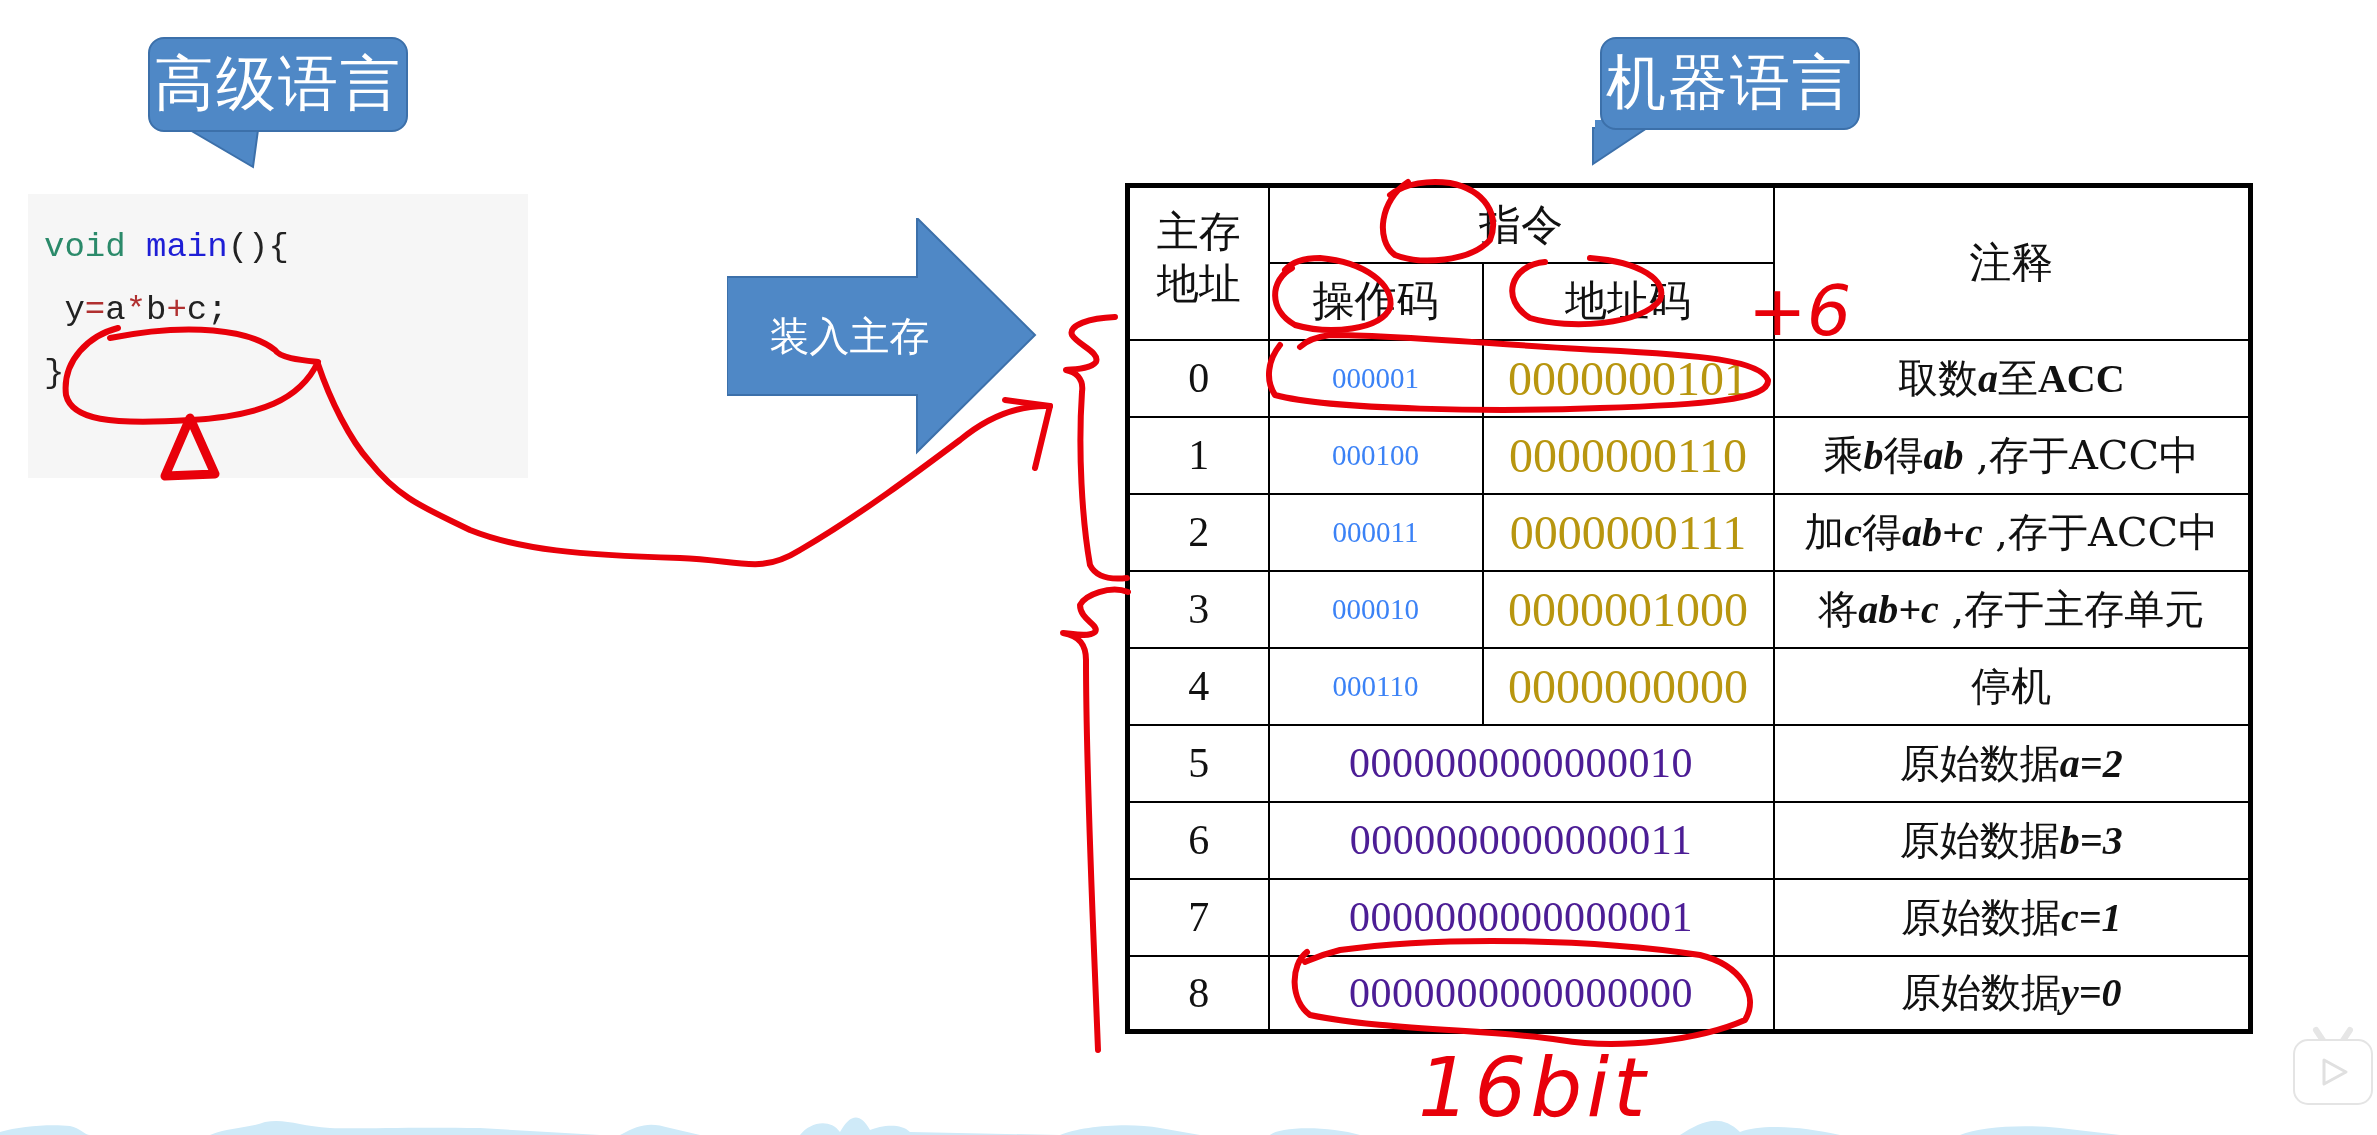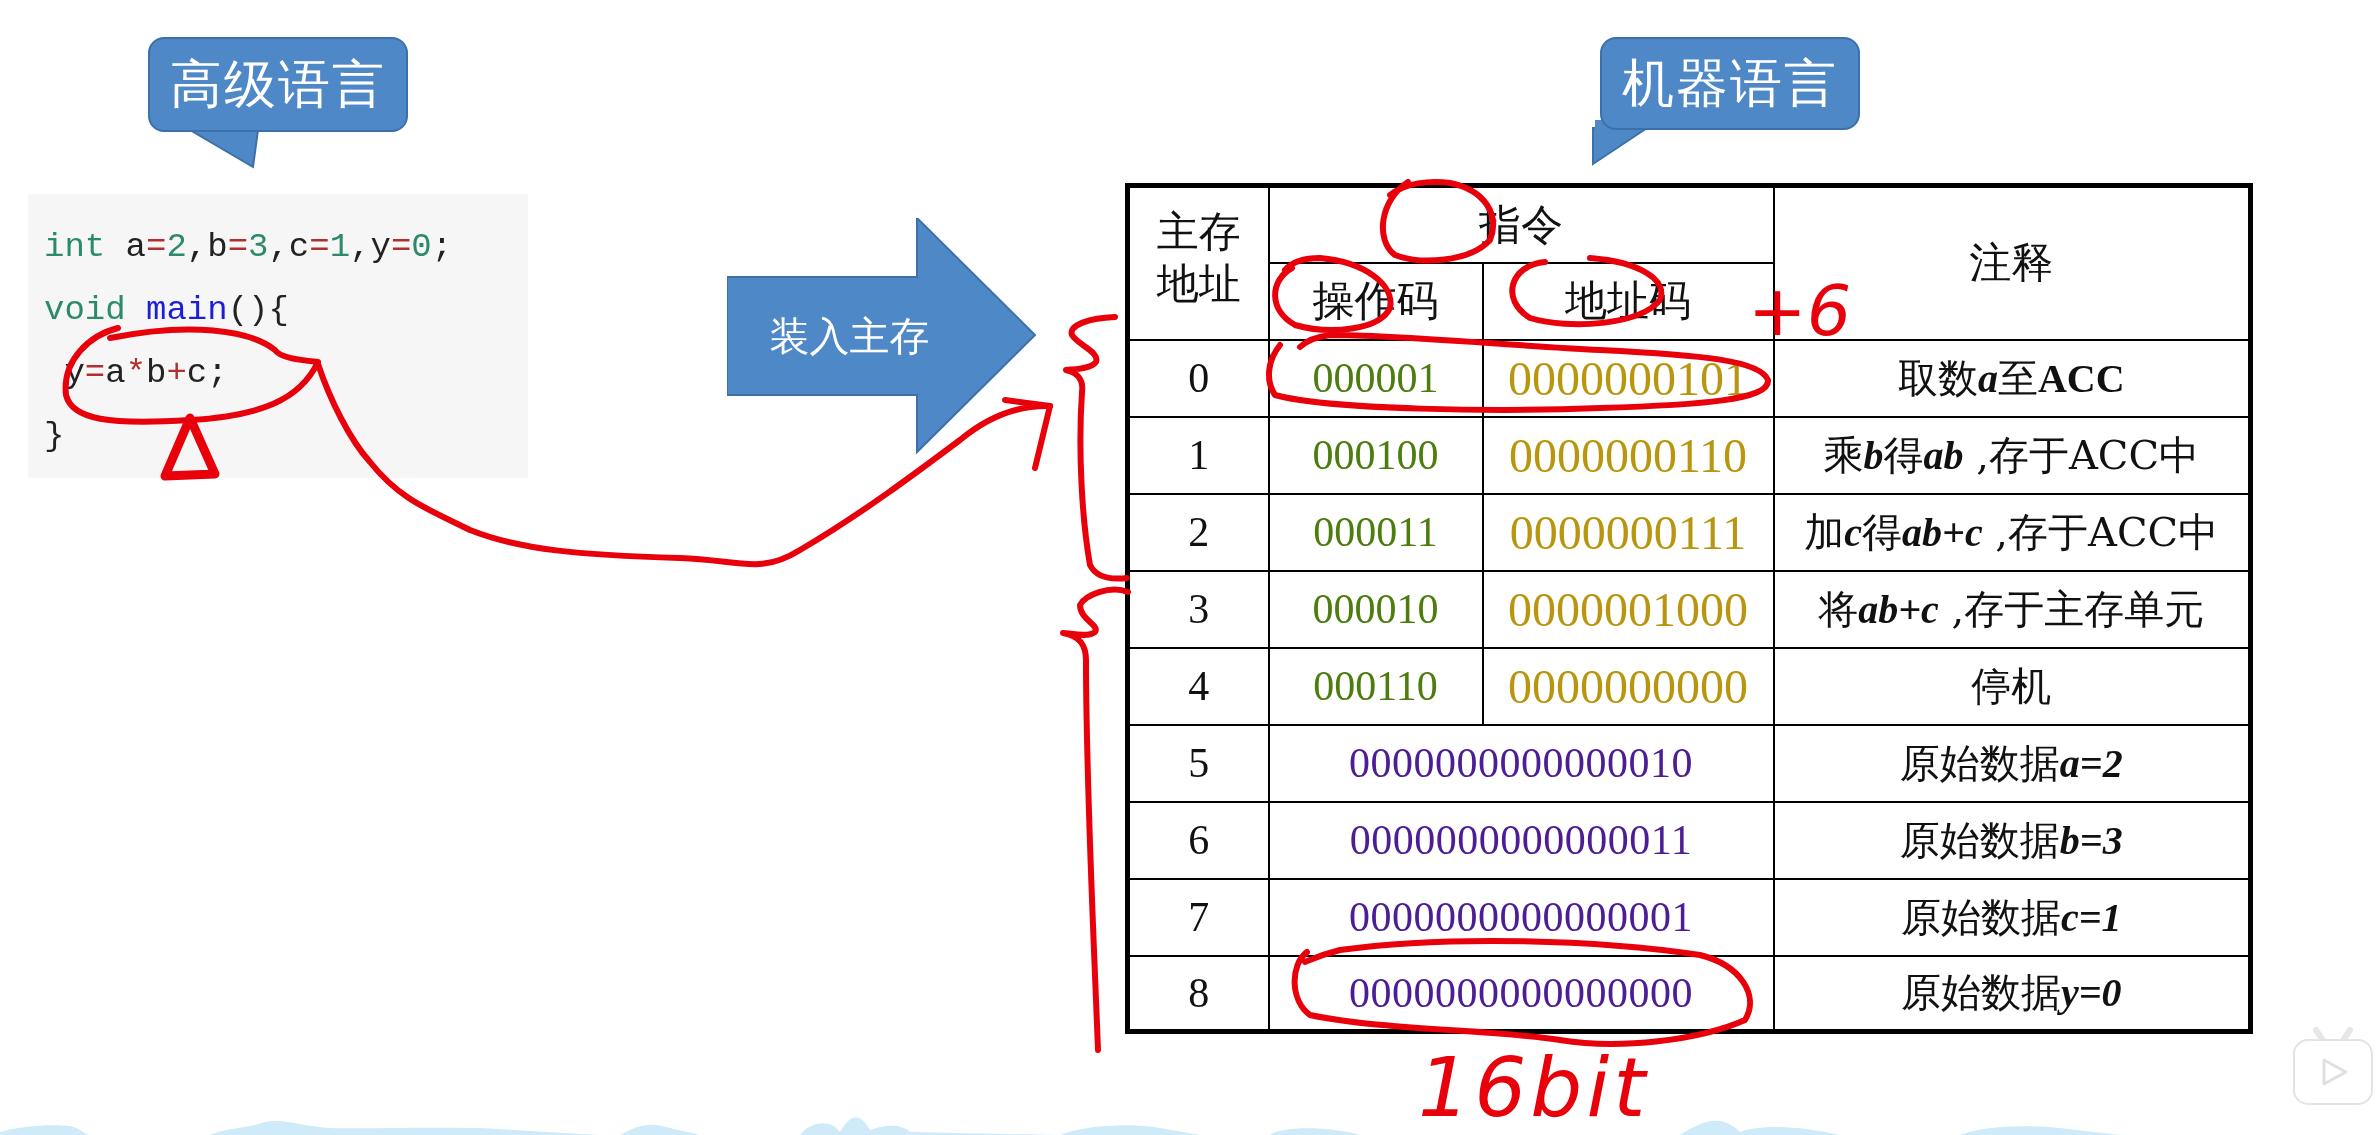--- a/index.html
+++ b/index.html
@@ -10,21 +10,21 @@
     }
 
     
     .callout {
       position: absolute;
       background: #4f88c6;
       border: 2px solid #3c70aa;
       border-radius: 16px;
       color: #ffffff;
       font-family: "DejaVu Sans", sans-serif;
-      font-size: 52px;
+      font-size: 60px;
       display: flex; align-items: center; justify-content: center;
       letter-spacing: 2px;
       box-sizing: border-box;
     }
     .callout-tail { position: absolute; overflow: visible; }
 
     
     .code-box {
       position: absolute; left: 28px; top: 194px; width: 500px; height: 284px;
       background: #f6f6f6;
@@ -58,21 +58,21 @@
       padding-left: 28px;
     }
     .mem-table td, .mem-table th {
       border: 2px solid #000;
       text-align: center; vertical-align: middle;
       padding: 0; font-weight: normal;
     }
     .hdr-cn { font-size: 42px; color: #111; font-family: "DejaVu Serif", serif; }
     .addr-hdr { vertical-align: top !important; line-height: 52px; padding-top: 18px !important; }
     .cell-addr { font-size: 42px; font-weight: bold; color: #111; }
-    .cell-op { font-size: 42px; font-weight: bold; color: #4d7c0f; }
+    .cell-op { font-size: 29px; font-weight: bold; color: #3b82f6; }
     .cell-adc { font-size: 48px; font-weight: bold; color: #b8960f; }
     .cell-data { font-size: 42px; font-weight: bold; color: #4c1d95; letter-spacing: 0.5px; }
     .cell-note { font-size: 40px; color: #111; font-family: "DejaVu Serif", serif; }
     .cell-note .it { font-family: "Liberation Serif", serif; font-style: italic; font-weight: bold; }
     .cell-note .bd { font-family: "Liberation Serif", serif; font-weight: bold; }
 
     
     .ink { position: absolute; left: 0; top: 0; pointer-events: none; }
     .bit-label {
       position: absolute; left: 1418px; top: 1040px;
@@ -102,21 +102,20 @@
 
 <svg class="callout-tail" style="left:1585px;top:120px;" width="90" height="50">
   <polygon points="8,8 62,8 8,44" fill="#4f88c6" stroke="#3c70aa" stroke-width="2"></polygon>
   <rect x="10" y="0" width="50" height="10" fill="#4f88c6"></rect>
 </svg>
 <div class="callout" style="left:1552px;top:37px;width:260px;height:93px;margin-left:48px;">
   <span>机器语言</span>
 </div>
 
 <div class="code-box">
-  <div class="code-line"><span class="kw">int</span><span> a</span><span class="op">=</span><span class="num">2</span><span>,b</span><span class="op">=</span><span class="num">3</span><span>,c</span><span class="op">=</span><span class="num">1</span><span>,y</span><span class="op">=</span><span class="num">0</span><span>;</span></div>
   <div class="code-line"><span class="kw">void</span> <span class="fn">main</span><span>(){</span></div>
   <div class="code-line"><span> y</span><span class="op">=</span><span>a</span><span class="op">*</span><span>b</span><span class="op">+</span><span>c;</span></div>
   <div class="code-line">}</div>
 </div>
 
 <svg class="compile-arrow" width="312" height="238">
   <polygon points="0,59 190,59 190,0 308,117 190,234 190,177 0,177" fill="#4f88c6" stroke="#3c70aa" stroke-width="2"></polygon>
 </svg>
 <div class="compile-label">
   <span>装入主存</span>

